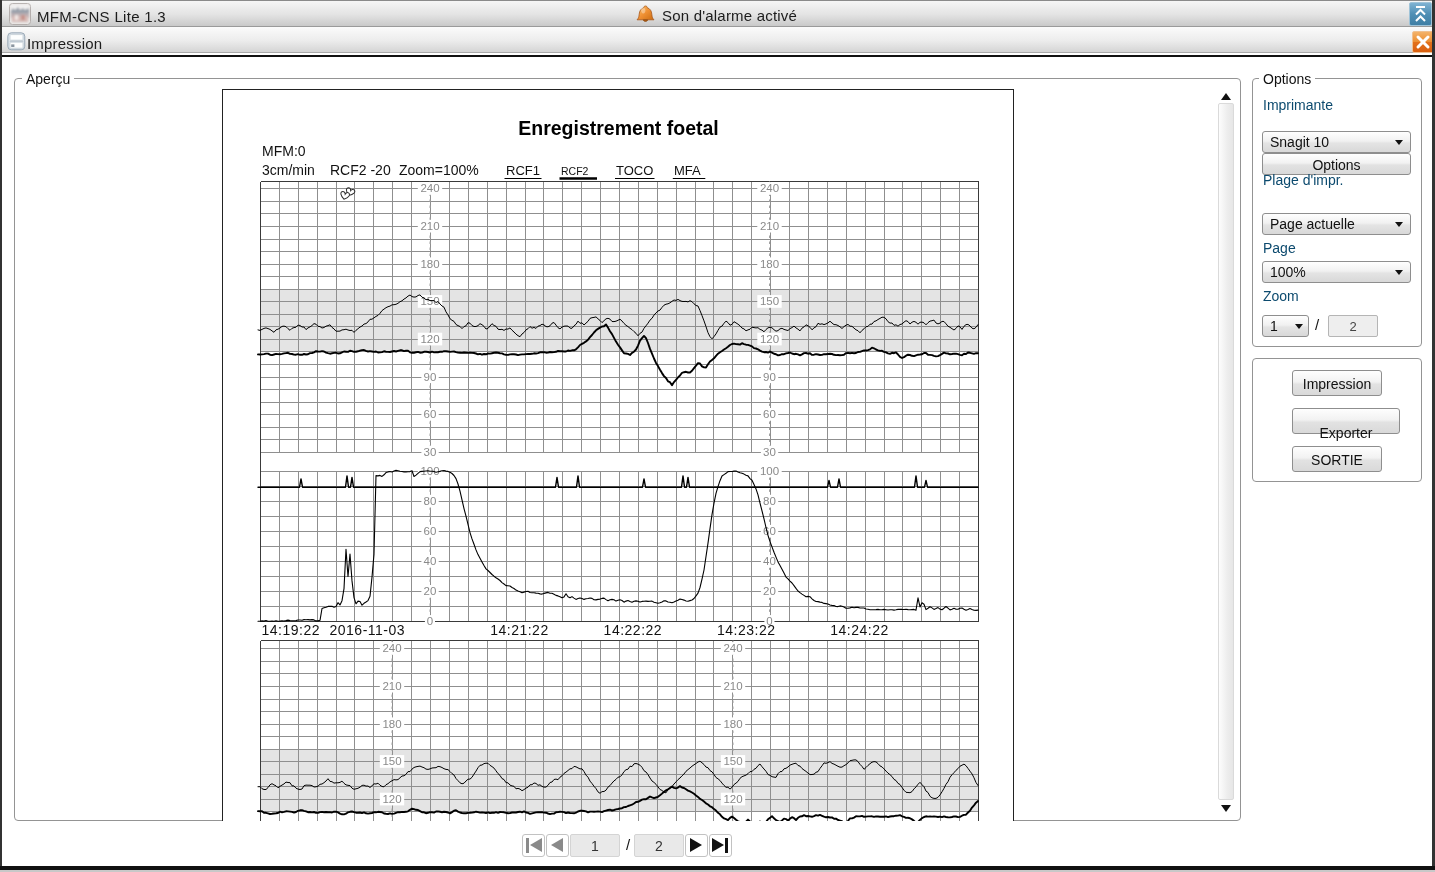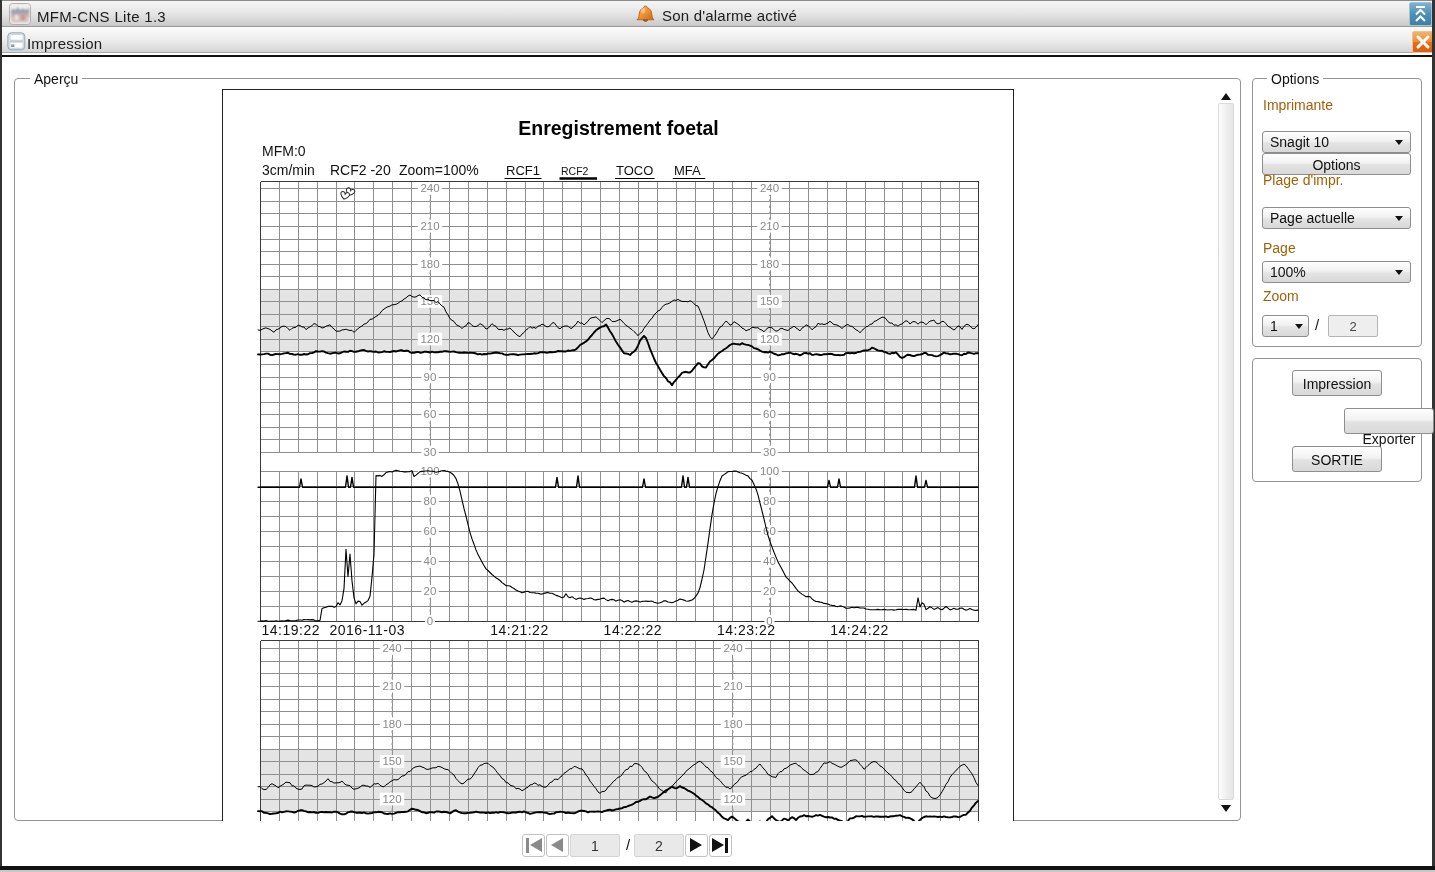--- a/index.html
+++ b/index.html
@@ -17,32 +17,32 @@
   background:linear-gradient(#7fb2d2, #4f8fb5 50%, #3f7fa5); border:1px solid #9fc3d8; }
 .close-btn { left:1412px; top:31px; width:22px; height:22px; border-radius:2px;
   background:linear-gradient(#f3b269, #ec8f33 48%, #e2701b 52%, #d95f10); border:1px solid #f0c090; }
 .content { left:2px; top:55px; width:1430px; height:811px; background:#fff;
   border-top:2.5px solid #111; }
 .winborder-l { left:0; top:0; width:2px; height:866px; background:#333; }
 .winborder-r { left:1432px; top:0; width:3px; height:866px; background:#333; }
 .winborder-b { left:0; top:866px; width:1435px; height:4px; background:#111; }
 .winborder-b2 { left:0; top:870px; width:1435px; height:2px; background:#c8c8c8; }
 .gbox { border:1px solid #949494; border-radius:4px; }
-.glegend { background:#fff; padding:0 4px; font-size:14px; color:#111;margin-left:8px; }
+.glegend { background:#fff; padding:0 4px; font-size:14px; color:#111; }
 .apercu { left:14px; top:78px; width:1227px; height:743px; }
 .apercu-leg { left:22px; top:71px; }
 .page { left:222px; top:89px; width:792px; height:732px; background:#fff;
   border:1px solid #222; border-bottom:none; overflow:hidden; }
 .scroll { left:1218px; top:90px; width:17px; height:725px; }
 .sthumb { left:0; top:13px; width:16px; height:697px; border:1px solid #dadada; border-radius:2px;
   background:linear-gradient(to right, #fdfdfd, #ededed 60%, #e6e6e6); }
 .sarrow { width:0; height:0; border-left:5px solid transparent; border-right:5px solid transparent; }
 .opt { left:1252px; top:78px; width:170px; height:269px; }
 .opt-leg { left:1259px; top:71px; }
-.olabel { font-size:14px; color:#a16207; left:1263px; }
+.olabel { font-size:14px; color:#0c4a6e; left:1263px; }
 .sel { left:1262px; width:149px; height:22px; border:1px solid #8e8e8e; border-radius:3px;
   background:linear-gradient(#fefefe, #f1f1f1 45%, #e4e4e4 55%, #d8d8d8);
   font-size:14px; color:#111; padding:2px 0 0 7px; }
 .sel .arr { position:absolute; right:7px; top:8px; width:0; height:0;
   border-left:4.5px solid transparent; border-right:4.5px solid transparent; border-top:5px solid #111; }
 .btn { border:1px solid #8e8e8e; border-radius:3px; text-align:center;
   background:linear-gradient(#fefefe, #f2f2f2 45%, #e2e2e2 55%, #d9d9d9);
   font-size:14px; color:#111; }
 .grp2 { left:1252px; top:358px; width:170px; height:124px; }
 .nav-btn { width:23px; height:23px; border:1px solid #c2c2c2; border-radius:3px; background:#fff; }
@@ -422,31 +422,31 @@
   <div class="abs sthumb"></div>
   <div class="abs sarrow" style="left:3px;top:715px;border-top:7px solid #111"></div>
 </div>
 
 <div class="abs gbox opt"></div>
 <div class="abs glegend opt-leg">Options</div>
 <div class="abs olabel" style="top:97px">Imprimante</div>
 <div class="abs sel" style="top:131px">Snagit 10<span class="arr"></span></div>
 <div class="abs btn" style="left:1262px;top:153px;width:149px;height:22px;padding-top:3px">Options</div>
 <div class="abs olabel" style="top:172px">Plage d'impr.</div>
-<div class="abs sel" style="top:207px">Page actuelle<span class="arr"></span></div>
+<div class="abs sel" style="top:213px">Page actuelle<span class="arr"></span></div>
 <div class="abs olabel" style="top:240px">Page</div>
 <div class="abs sel" style="top:261px">100%<span class="arr"></span></div>
 <div class="abs olabel" style="top:288px">Zoom</div>
 <div class="abs sel" style="left:1262px;top:315px;width:47px">1<span class="arr" style="right:5px"></span></div>
 <div class="abs" style="left:1315px;top:316px;font-size:15px;color:#111">/</div>
 <div class="abs" style="left:1328px;top:315px;width:50px;height:22px;border:1px solid #b5b5b5;border-radius:2px;background:#eee;text-align:center;font-size:13px;color:#444;padding-top:3px">2</div>
 
 <div class="abs gbox grp2"></div>
 <div class="abs btn" style="left:1292px;top:370px;width:90px;height:26px;padding-top:5px">Impression</div>
-<div class="abs btn" style="left:1344px;top:408px;width:90px;height:26px;padding-top:22px">Exporter</div>
+<div class="abs btn" style="left:1292px;top:408px;width:108px;height:26px;padding-top:16px">Exporter</div>
 <div class="abs btn" style="left:1292px;top:446px;width:90px;height:26px;padding-top:5px">SORTIE</div>
 
 <div class="abs nav-btn" style="left:522px;top:834px">
   <div class="abs" style="left:3px;top:3px;width:3px;height:15px;background:#8a8a8a"></div>
   <div class="abs tri-l" style="left:7px;top:3px"></div>
 </div>
 <div class="abs nav-btn" style="left:546px;top:834px">
     <div class="abs tri-l" style="left:4px;top:3px"></div>
   </div>
 <div class="abs nav-num" style="left:570px;top:834px">1</div>

